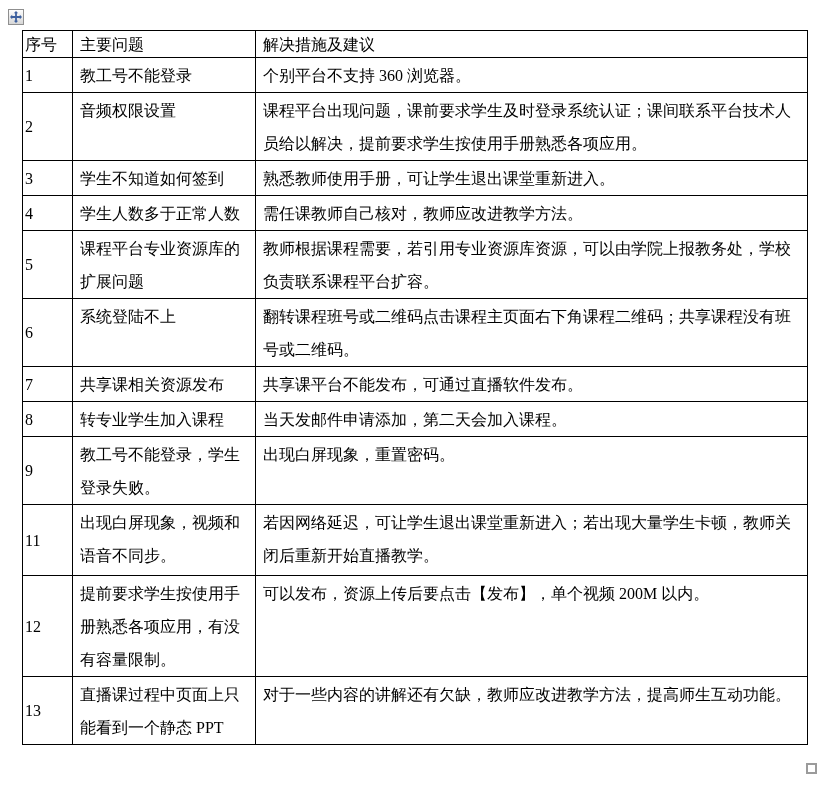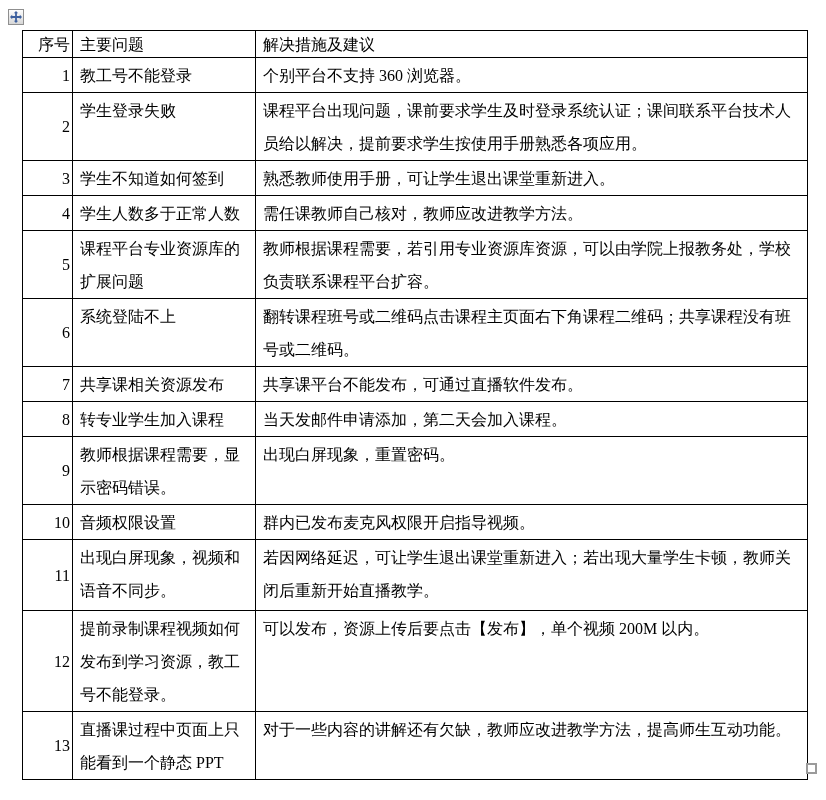--- a/index.html
+++ b/index.html
@@ -57,21 +57,21 @@
     border: 1px solid #000000;
     font-weight: normal;
     line-height: 33px;
     overflow: hidden;
     box-sizing: border-box;
   }
   .col-no    { width: 50px; }
   .col-prob  { width: 183px; }
   .col-sol   { width: 552px; }
   td.no, th.no {
-    text-align: right;
+    text-align: left;
     vertical-align: middle;
     padding: 0 2px;
   }
   td.prob, th.prob, td.sol, th.sol {
     text-align: left;
     vertical-align: top;
     padding: 1px 6px 0 7px;
   }
   tr.hdr th { line-height: 25px; vertical-align: middle; }
 </style>
@@ -100,21 +100,21 @@
         <th class="prob">主要问题</th>
         <th class="sol">解决措施及建议</th>
       </tr>
       <tr style="height:33px">
         <td class="no">1</td>
         <td class="prob">教工号不能登录</td>
         <td class="sol">个别平台不支持 360 浏览器。</td>
       </tr>
       <tr style="height:65px">
         <td class="no">2</td>
-        <td class="prob">学生登录失败</td>
+        <td class="prob">音频权限设置</td>
         <td class="sol">课程平台出现问题，课前要求学生及时登录系统认证；课间联系平台技术人员给以解决，提前要求学生按使用手册熟悉各项应用。</td>
       </tr>
       <tr style="height:32px">
         <td class="no">3</td>
         <td class="prob">学生不知道如何签到</td>
         <td class="sol">熟悉教师使用手册，可让学生退出课堂重新进入。</td>
       </tr>
       <tr style="height:31px">
         <td class="no">4</td>
         <td class="prob">学生人数多于正常人数</td>
@@ -135,36 +135,31 @@
         <td class="prob">共享课相关资源发布</td>
         <td class="sol">共享课平台不能发布，可通过直播软件发布。</td>
       </tr>
       <tr style="height:33px">
         <td class="no">8</td>
         <td class="prob">转专业学生加入课程</td>
         <td class="sol">当天发邮件申请添加，第二天会加入课程。</td>
       </tr>
       <tr style="height:68px">
         <td class="no">9</td>
-        <td class="prob">教师根据课程需要，显示密码错误。</td>
+        <td class="prob">教工号不能登录，学生登录失败。</td>
         <td class="sol">出现白屏现象，重置密码。</td>
-      </tr>
-      <tr style="height:32px">
-        <td class="no">10</td>
-        <td class="prob">音频权限设置</td>
-        <td class="sol">群内已发布麦克风权限开启指导视频。</td>
       </tr>
       <tr style="height:71px">
         <td class="no">11</td>
         <td class="prob">出现白屏现象，视频和语音不同步。</td>
         <td class="sol">若因网络延迟，可让学生退出课堂重新进入；若出现大量学生卡顿，教师关闭后重新开始直播教学。</td>
       </tr>
       <tr style="height:97px">
         <td class="no">12</td>
-        <td class="prob">提前录制课程视频如何发布到学习资源，教工号不能登录。</td>
+        <td class="prob">提前要求学生按使用手册熟悉各项应用，有没有容量限制。</td>
         <td class="sol">可以发布，资源上传后要点击【发布】，单个视频 200M 以内。</td>
       </tr>
       <tr style="height:62px">
         <td class="no">13</td>
         <td class="prob">直播课过程中页面上只能看到一个静态 PPT</td>
         <td class="sol">对于一些内容的讲解还有欠缺，教师应改进教学方法，提高师生互动功能。</td>
       </tr>
     </tbody>
   </table>
 

